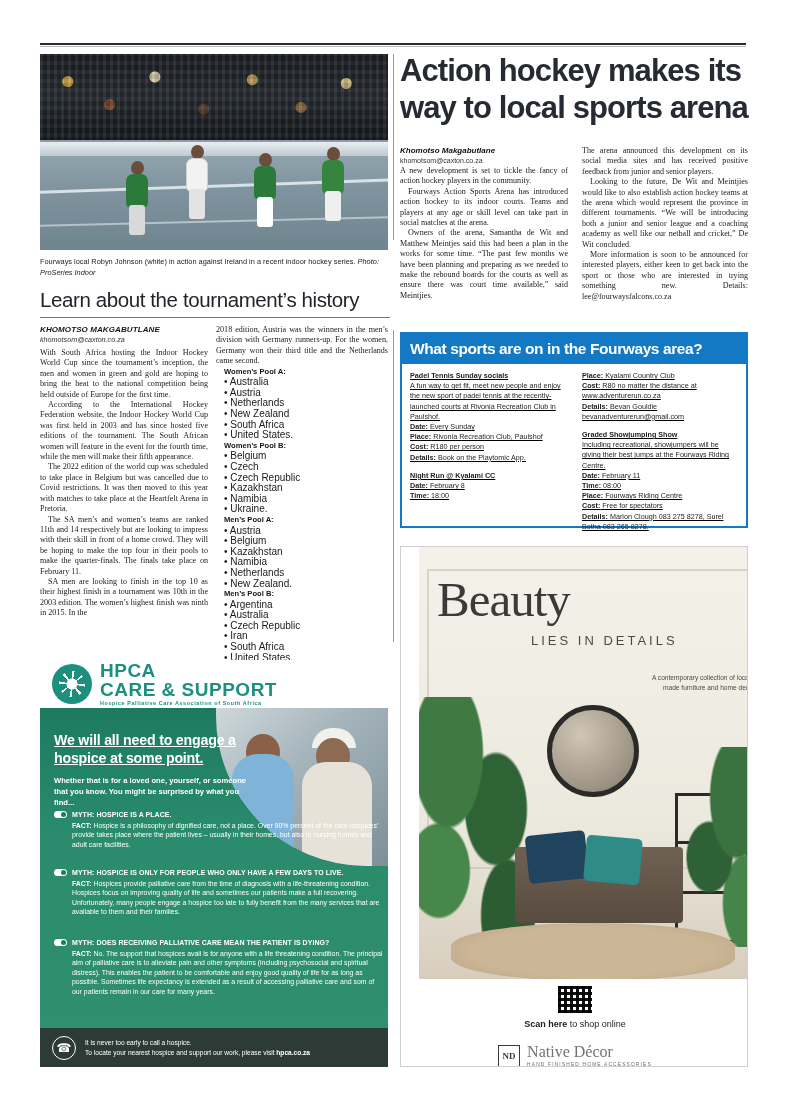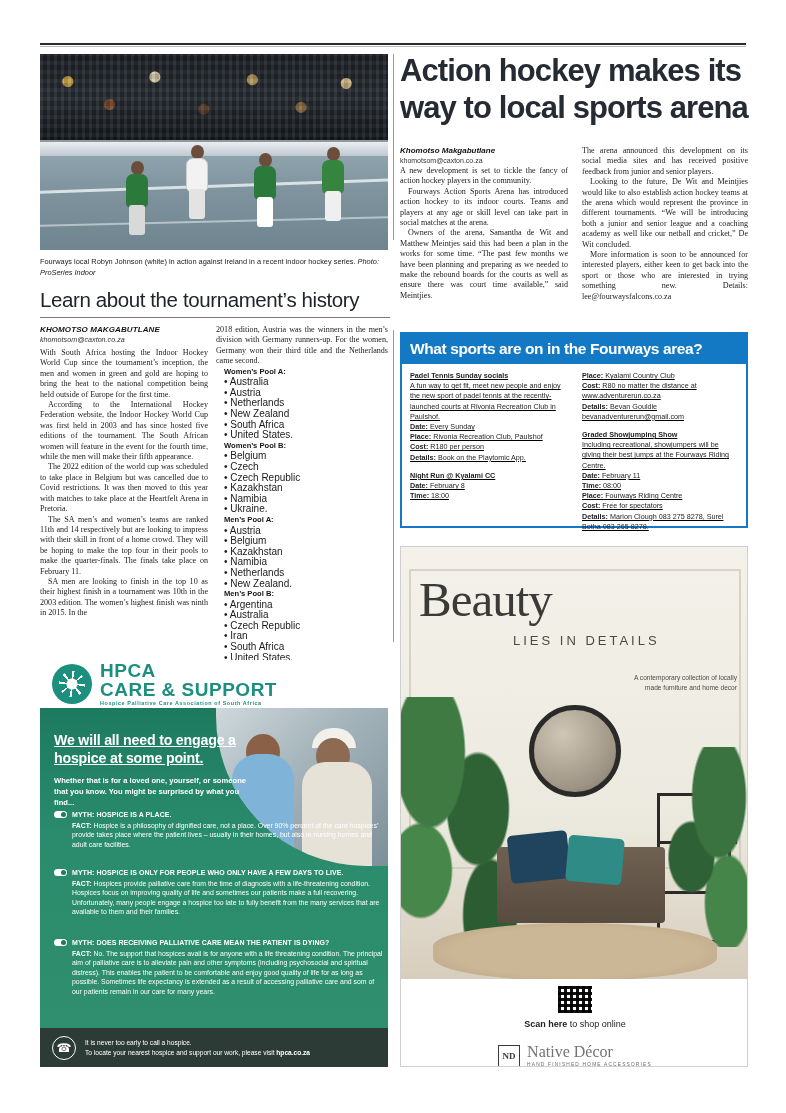--- a/index.html
+++ b/index.html
@@ -165,21 +165,21 @@
   .sports-box .evt { margin-bottom: 8px; }
   .sports-box .evt .t { font-weight: bold; }
   .sports-box .evt .k { font-weight: bold; }
 
   
   .decor-ad {
     position: absolute; left: 400px; top: 546px; width: 348px; height: 521px;
     border: 1px solid #cfcfcf; background:#fff; overflow:hidden;
   }
   .decor-ad .scene {
-    position:absolute; left:0; top:0; width:348px; height:432px;
+    position:absolute; left:18px; top:0; width:348px; height:432px;
     background: linear-gradient(180deg,#f4f1ea 0%, #eceadf 62%, #d7cdbd 100%);
     overflow:hidden;
   }
   .decor-ad .wallpanel {
     position:absolute; left:8px; top:22px; width:332px; height:300px;
     border: 2px solid rgba(200,195,183,.65);
   }
   .decor-ad .beauty {
     position:absolute; left:18px; top:28px; width:290px;
     font-family: "Liberation Serif", serif;

